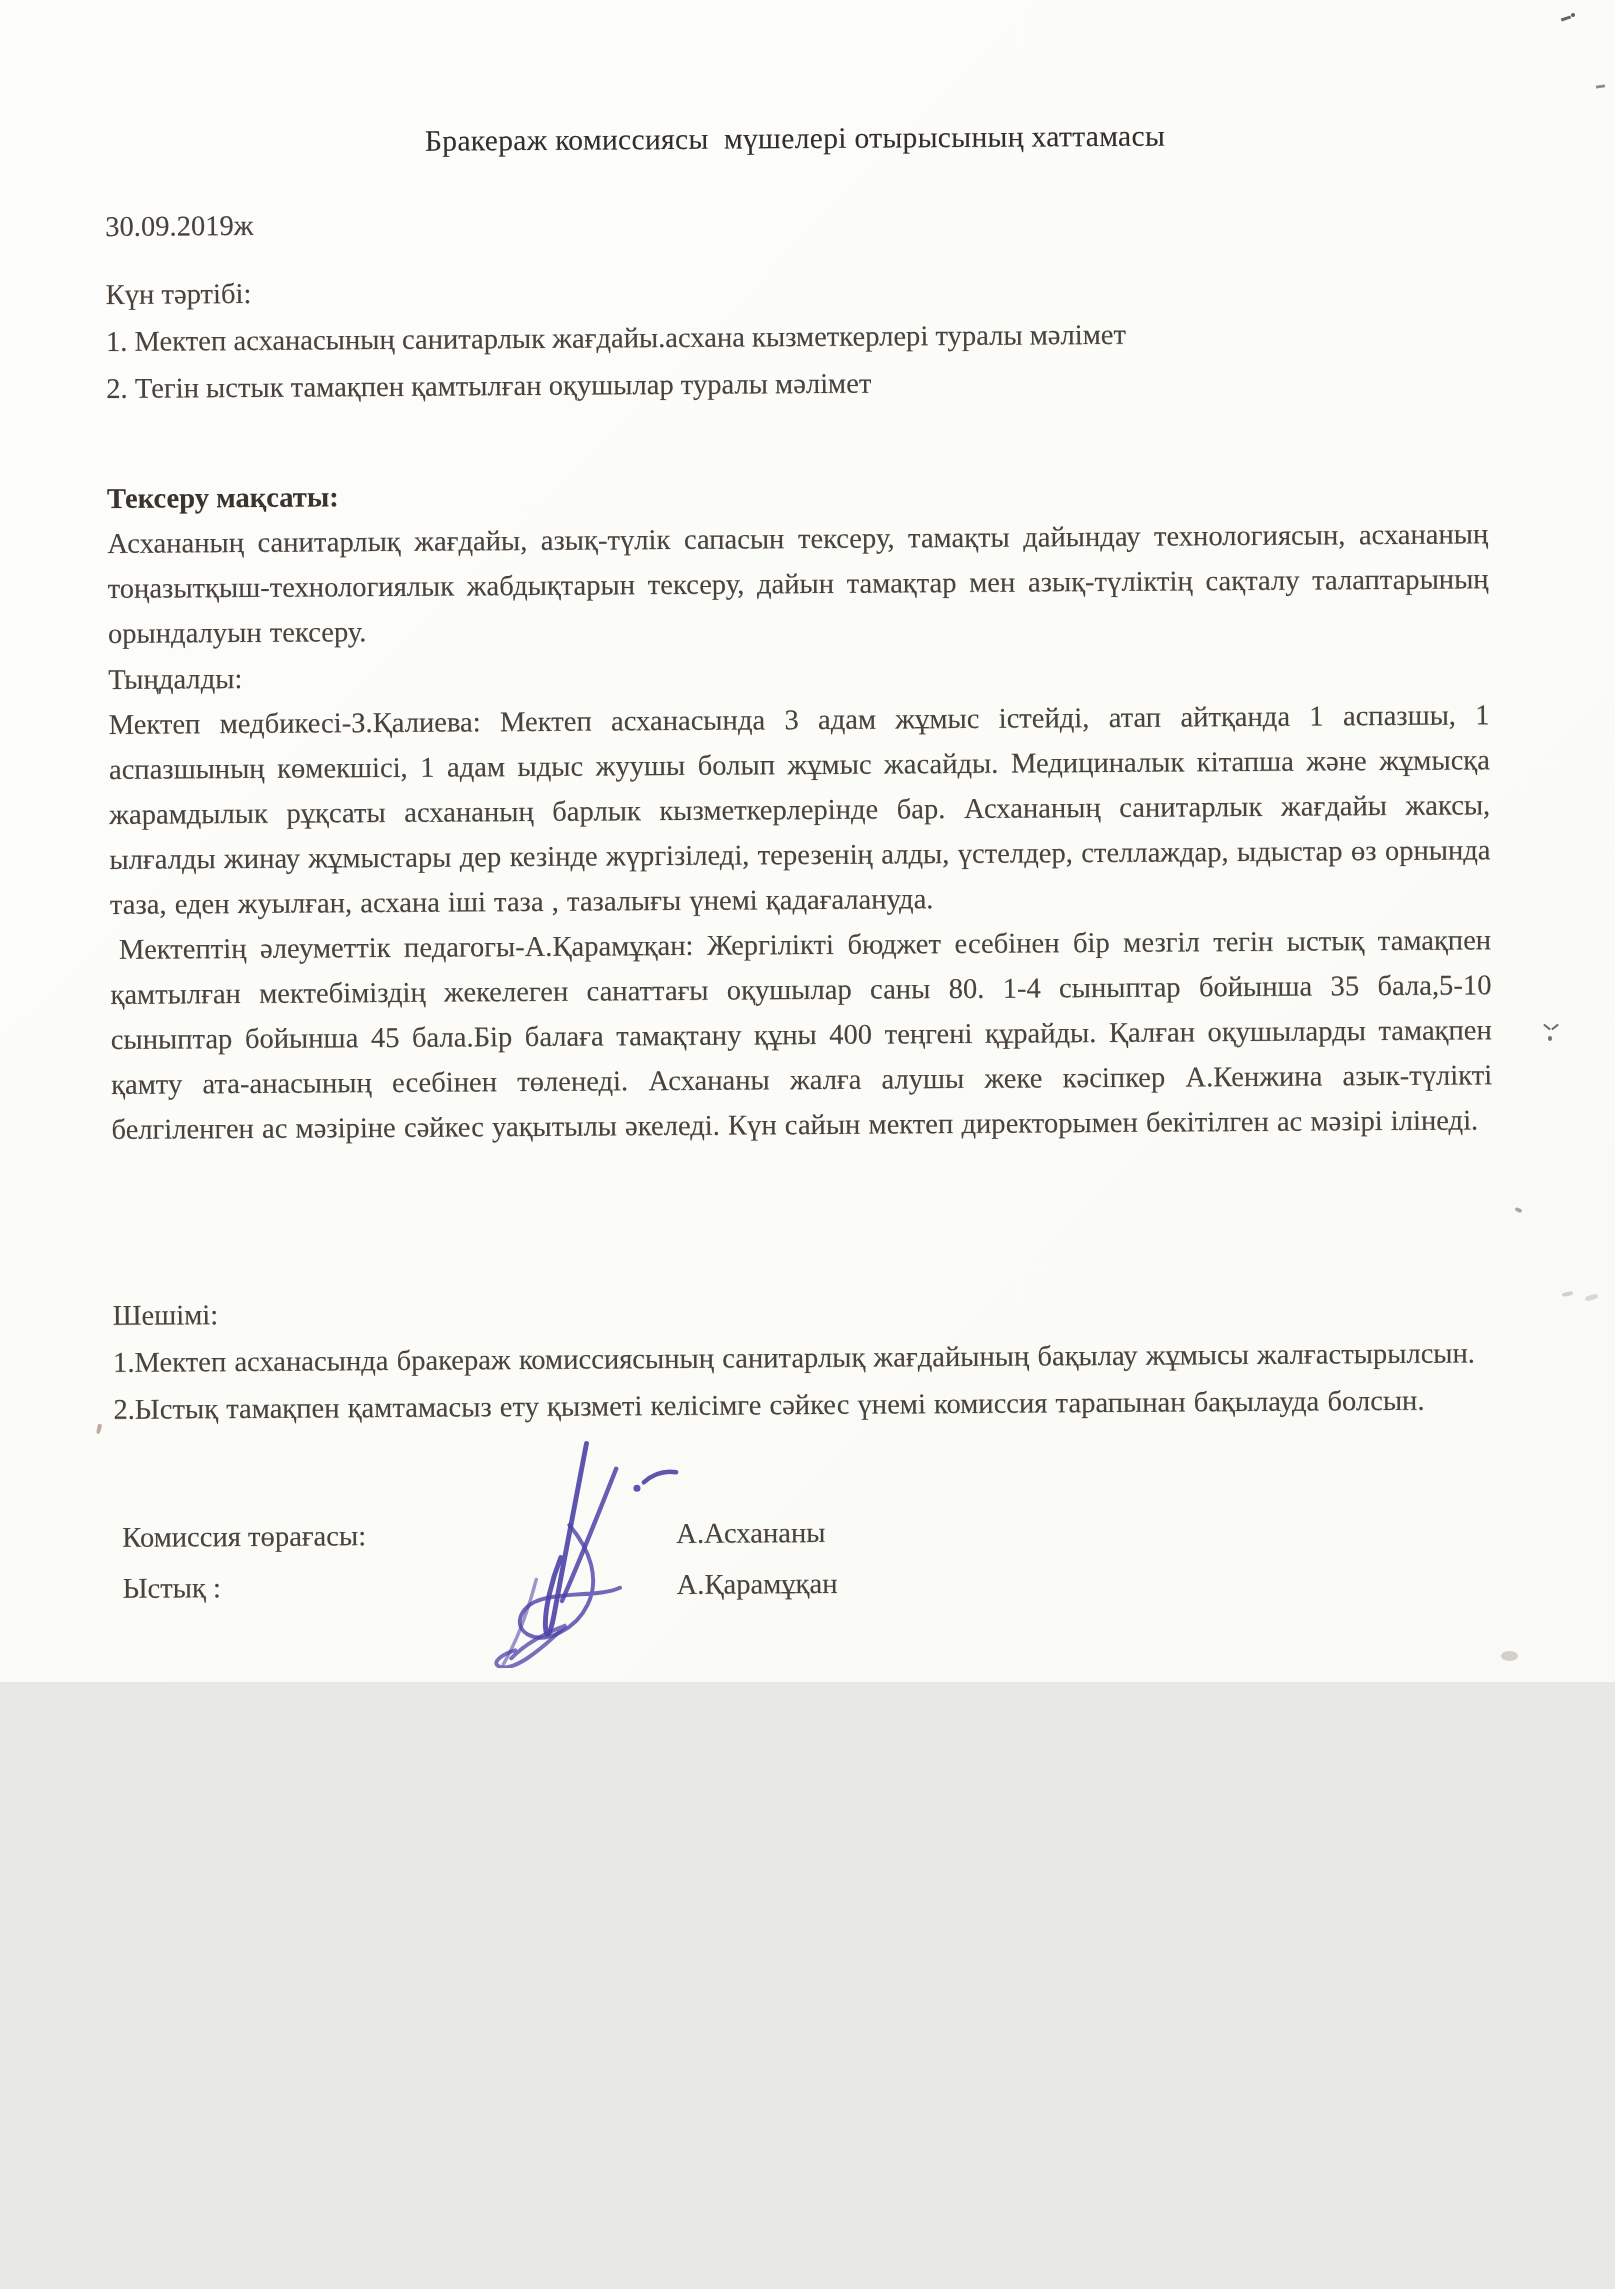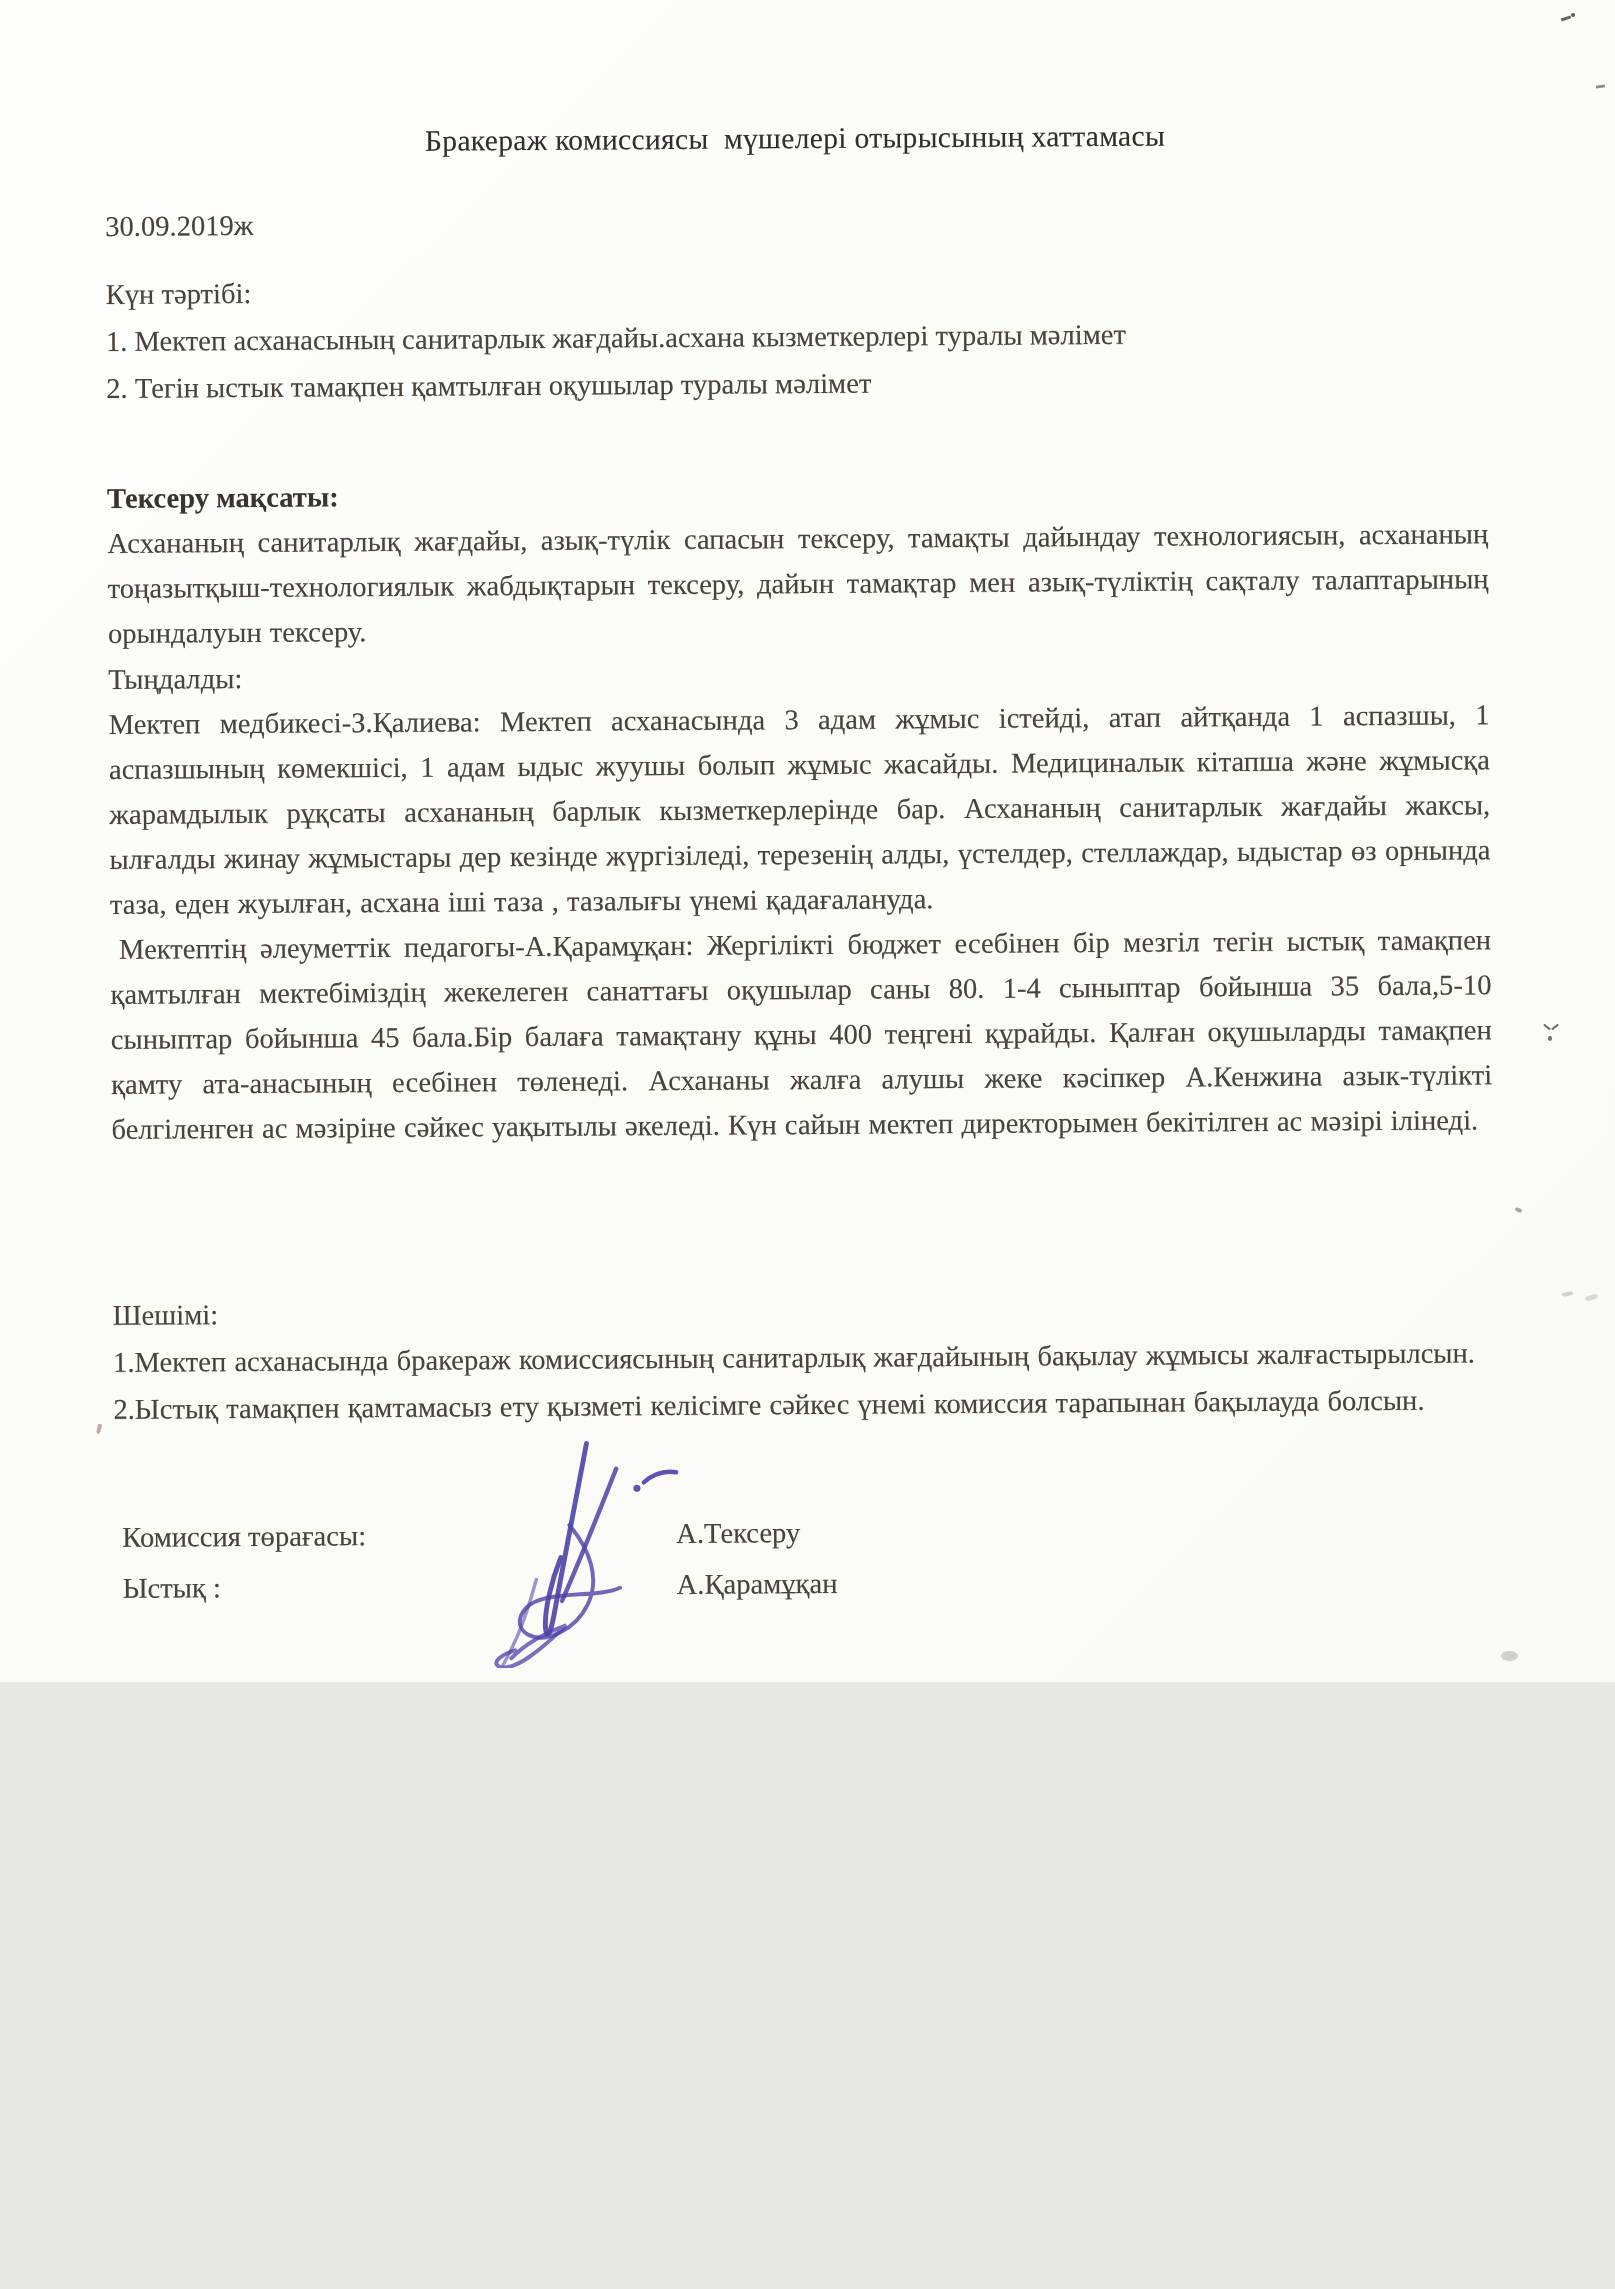--- a/index.html
+++ b/index.html
@@ -79,21 +79,21 @@
 
     <div class="block decision-block">
       <div>Шешімі:</div>
       <p class="just">1.Мектеп асханасында бракераж комиссиясының санитарлық жағдайының бақылау жұмысы жалғастырылсын.</p>
       <p class="just">2.Ыстық тамақпен қамтамасыз ету қызметі келісімге сәйкес үнемі комиссия тарапынан бақылауда болсын.</p>
     </div>
 
     <div class="sig-block">
       <div class="sig-row">
         <span>Комиссия төрағасы:</span>
-        <span class="sig-name">А.Тексеру</span>
+        <span class="sig-name">А.Асхананы</span>
       </div>
       <div class="sig-row">
         <span>Ыстық :</span>
         <span class="sig-name">А.Қарамұқан</span>
       </div>
     </div>
 
     <svg class="ink" viewBox="0 0 262 240" xmlns="http://www.w3.org/2000/svg">
       <g fill="none" stroke="#4c42a8" stroke-linecap="round">
         <path d="M138,12 C130,52 116,122 104,185 C100,206 96,212 95,199 C94,180 102,150 111,128" stroke-width="5" opacity="0.9"></path>

